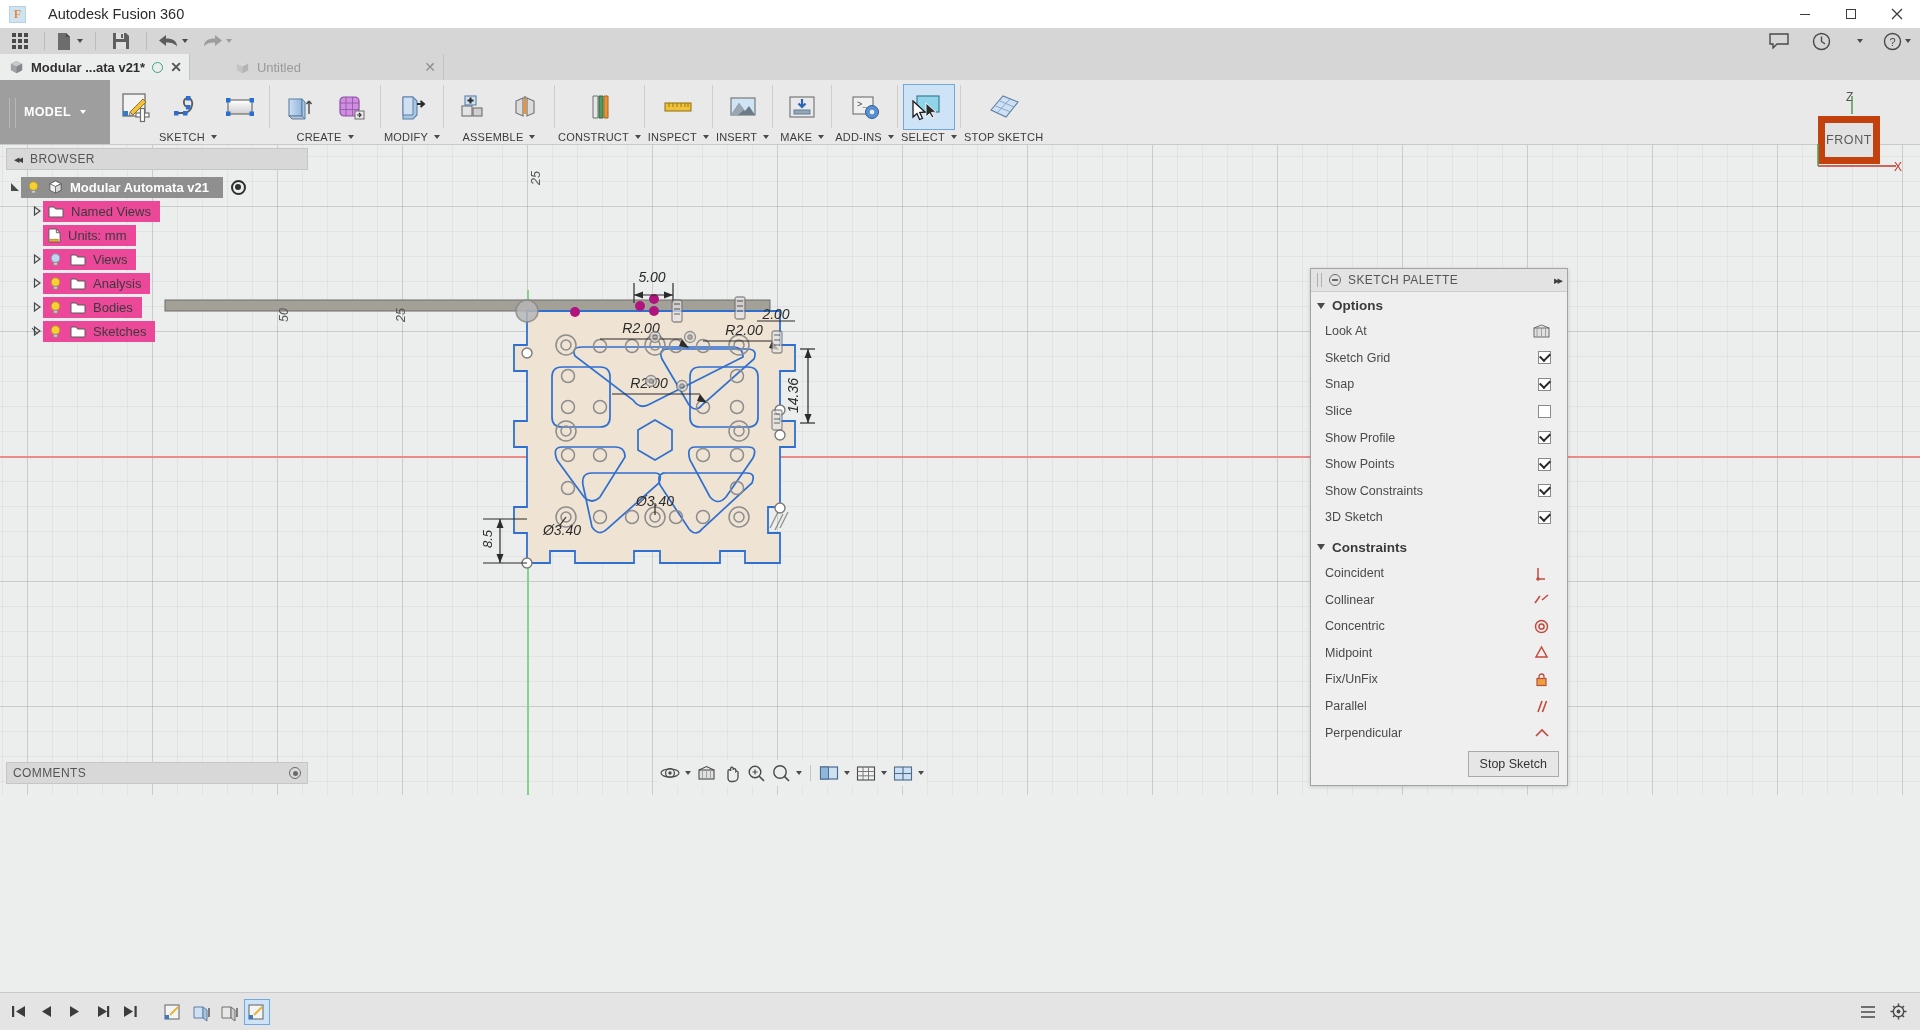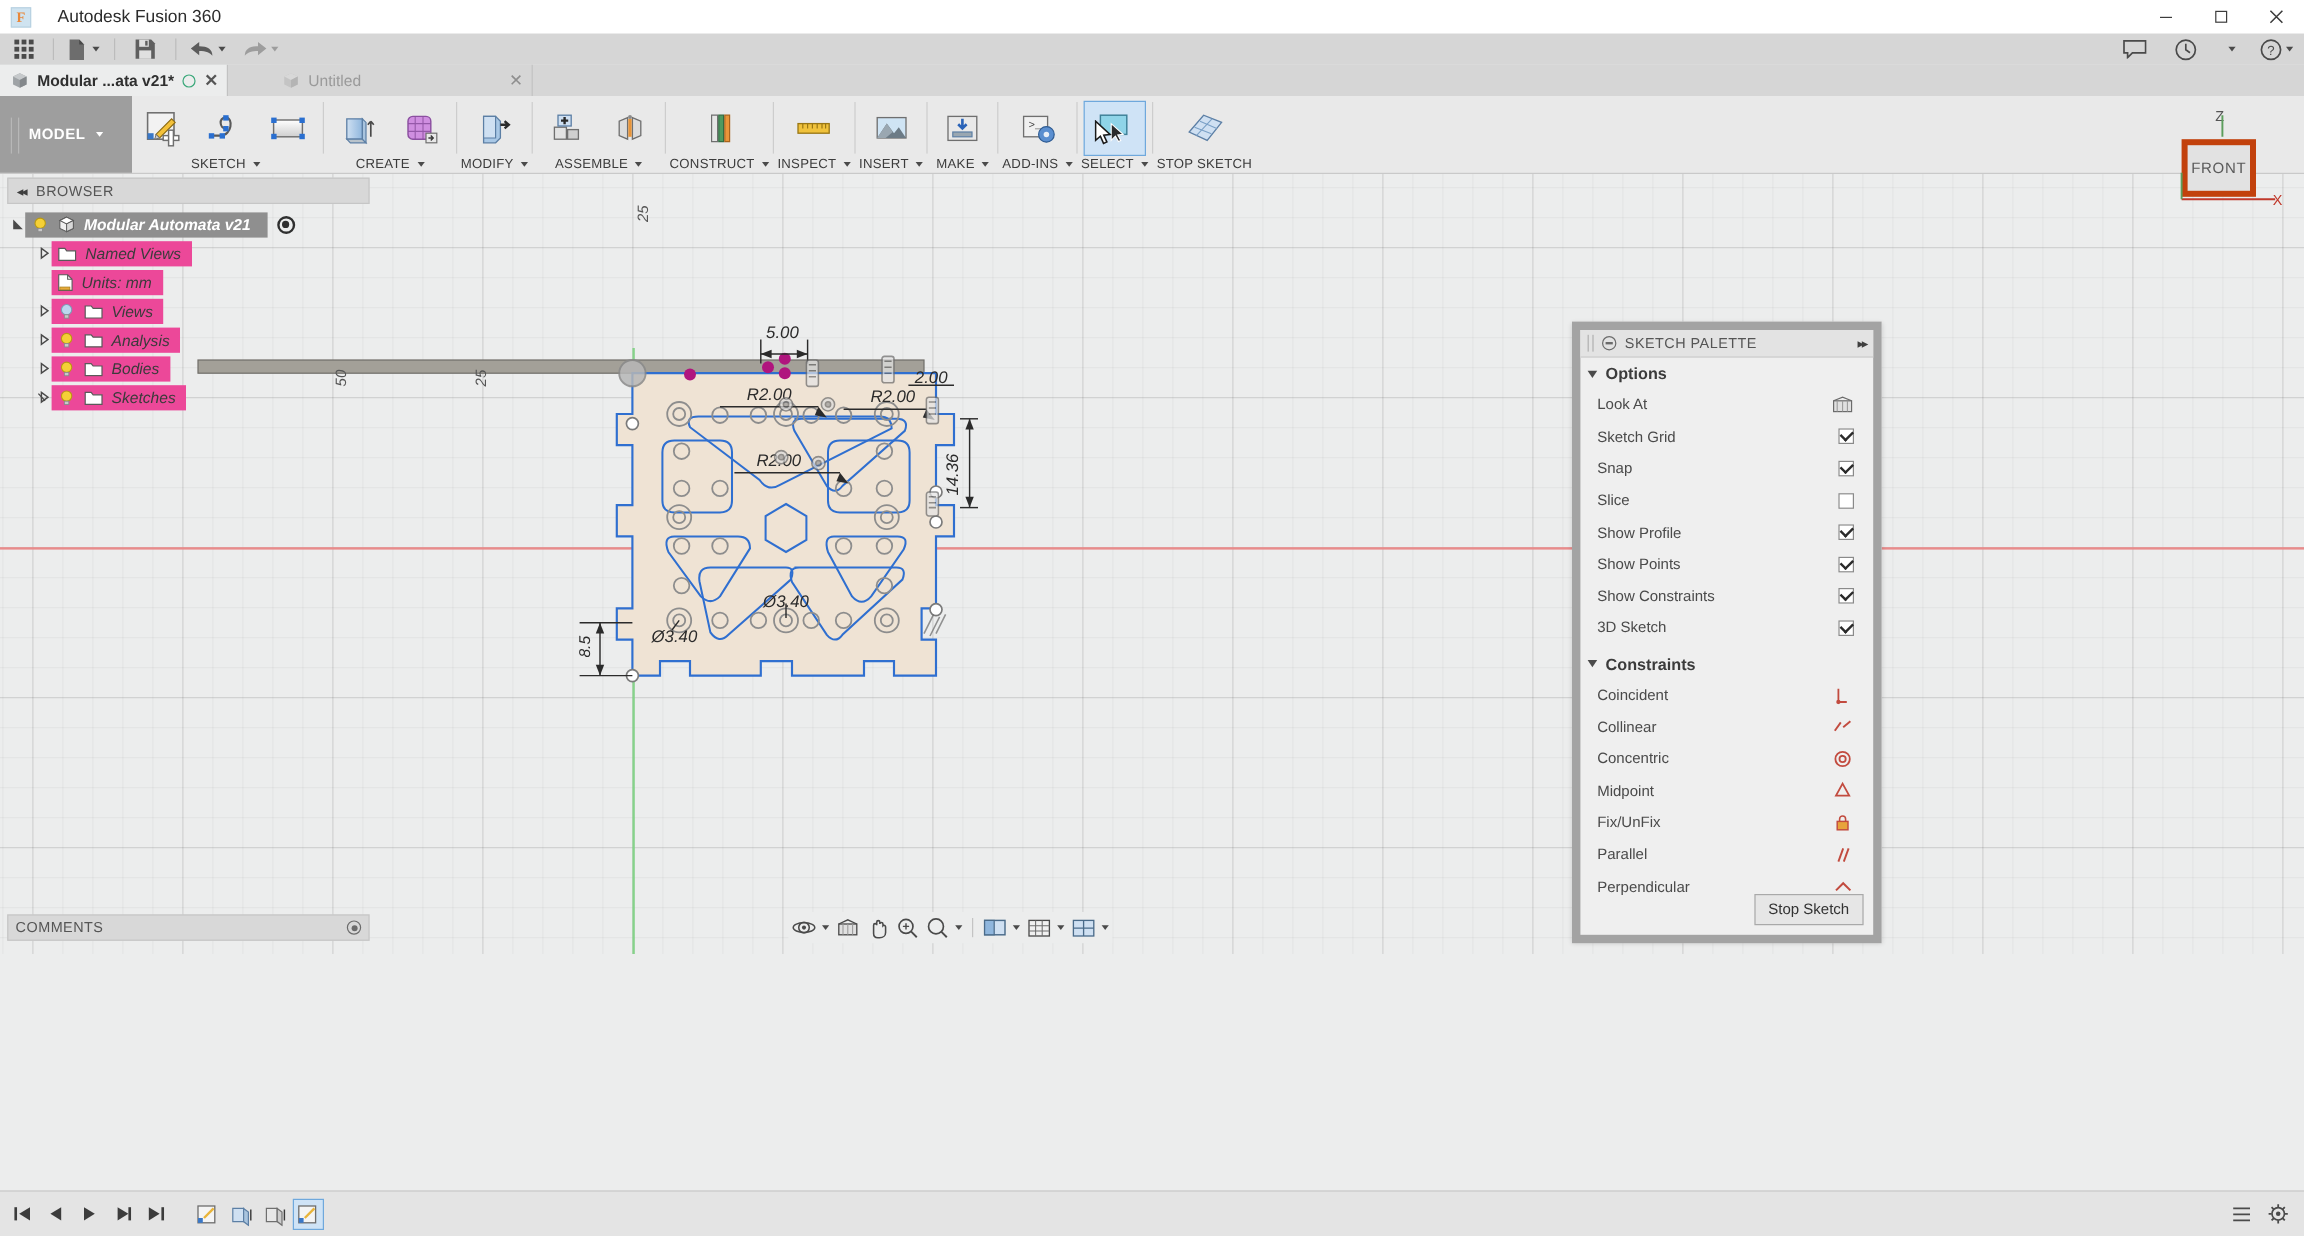--- a/index.html
+++ b/index.html
@@ -98,21 +98,21 @@
   
   .browser {
     position:absolute; top:148px; left:6px; width:302px;
   }
   .browser-hdr {
     height:22px; background:#d8d8d8; border:1px solid #c6c6c6;
     display:flex; align-items:center; gap:9px; padding-left:7px;
     color:#555; font-size:12px; letter-spacing:.4px;
   }
   .collapse-ico { color:#3f3f3f; font-size:11px; letter-spacing:-2px; }
-  .tree { margin-top:5px; font-size:13px;font-style:italic; }
+  .tree { margin-top:5px; font-size:13px; }
   .trow { height:24px; display:flex; align-items:center; position:relative; }
   .arrow { width:13px; height:13px; margin-left:2px; flex:0 0 auto;
            display:flex; align-items:center; justify-content:center; }
   .arrow svg { display:block; }
   .tchip { display:flex; align-items:center; gap:7px; height:21px; padding:0 9px 0 5px;
            background:#ec4899; }
   .tchip.root { background:#8f8f8f; color:#fff; font-weight:bold; padding-right:14px; }
   .bulb { width:15px; height:15px; }
   .folder { width:16px; height:13px; }
   .tlabel { white-space:nowrap; }
@@ -142,31 +142,31 @@
     background-size:125px 125px;
     background-position:527px 311px;
   }
   .axis-x { position:absolute; left:0; top:311px; width:1920px; height:1.6px; background:#e98b8b; }
   .axis-y { position:absolute; left:527px; top:145px; width:1.6px; height:650px; background:#86d28a; }
 
   
   .viewcube { position:absolute; top:88px; right:18px; width:118px; height:96px; }
   .vc-face {
     position:absolute; left:34px; top:28px; width:62px; height:48px;
-    background:#e2e2e2; border:5px solid #c2410c;
+    background:#e2e2e2; border:7px solid #c2410c;
     display:flex; align-items:center; justify-content:center;
     color:#5a5a5a; font-size:12.5px; letter-spacing:.6px;
   }
   .vc-zlabel { position:absolute; left:62px; top:2px; font-size:12px; color:#555; }
   .vc-xlabel { position:absolute; right:0px; top:72px; font-size:12px; color:#c0392b; }
 
   
   .palette {
     position:absolute; top:268px; left:1310px; width:258px; height:518px;
-    background:#efefef; border:7px solid #a3a3a3;
+    background:#efefef; border:1px solid #a3a3a3;
     box-shadow:0 1px 4px rgba(0,0,0,.16);
     display:flex; flex-direction:column;
   }
   .pal-hdr {
     height:23px; background:#e3e3e3; border-bottom:1px solid #cccccc;
     display:flex; align-items:center; gap:7px; padding:0 6px;
     color:#555; font-size:12px; letter-spacing:.4px;
   }
   .pal-grip { width:5px;height:14px;border-left:1px solid #b0b0b0;border-right:1px solid #b0b0b0; }
   .pal-min { width:12px;height:12px;border:1.6px solid #6b6b6b;border-radius:50%;

